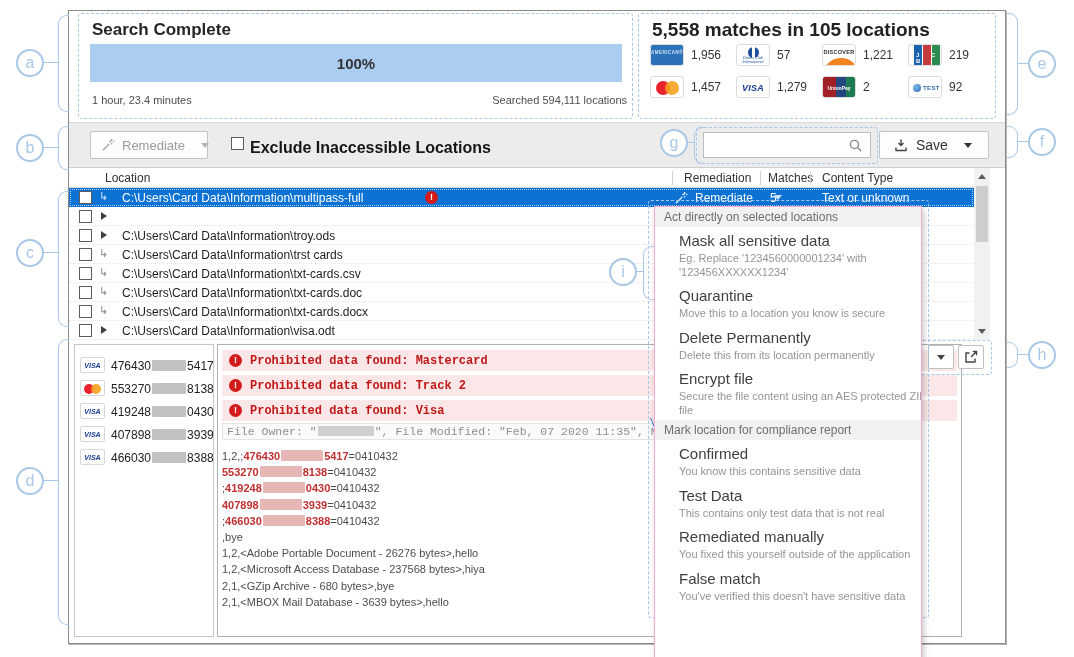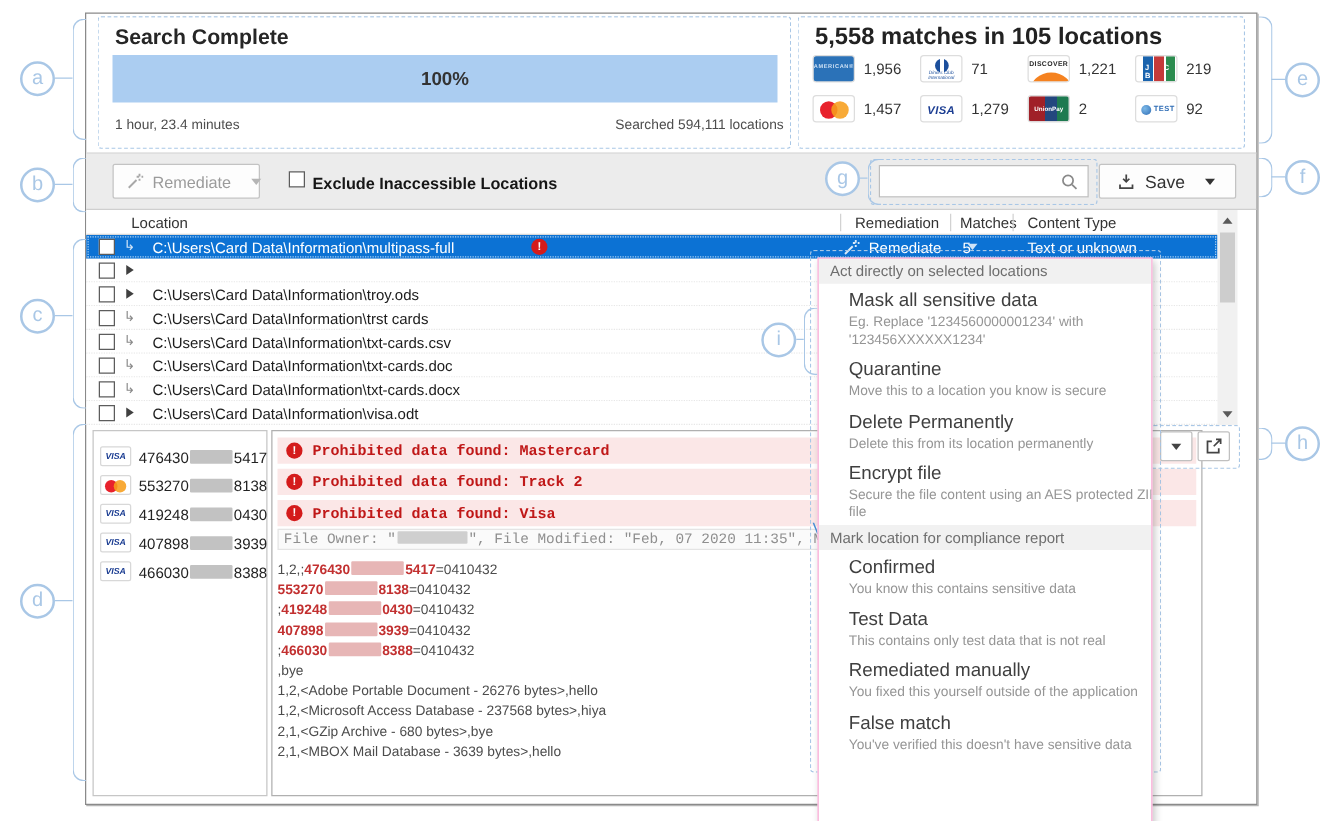--- a/index.html
+++ b/index.html
@@ -53,21 +53,21 @@
   .cardicon.test::before{content:"";position:absolute;left:4px;top:7px;width:8px;height:8px;border-radius:50%;
       background:radial-gradient(circle at 35% 35%,#7db9e8,#2f6db5)}
   .cardicon.test::after{content:"TEST";position:absolute;left:14px;top:8px;font-size:6px;font-weight:bold;color:#2f6db5;letter-spacing:.4px}
 
   
   .toolbar{left:69px;top:122px;width:936px;height:46px;background:#ececec;border-top:1px solid #dadada;border-bottom:1px solid #cfcfcf}
   .btn{display:flex;align-items:center;background:#fdfdfd;border:1px solid #c3c3c3;border-radius:2px;font-size:13px}
   .btn-remediate{left:90px;top:131px;width:118px;height:28px;color:#9b9b9b;gap:7px;padding-left:10px}
   .btn-save{left:879px;top:131px;width:110px;height:28px;color:#333;font-size:14px;gap:8px;padding-left:14px}
   .cb{display:inline-block;width:13px;height:13px;background:#fff;border:1px solid #5c5c5c}
-  .excl-label{font-size:13px;font-weight:600;color:#161616}
+  .excl-label{font-size:16px;font-weight:600;color:#161616}
   .searchbox{left:703px;top:132px;width:168px;height:26px;background:#fff;border:1px solid #bdbdbd;display:flex;align-items:center;justify-content:flex-end;padding-right:7px}
   .caret{width:0;height:0;border-left:4px solid transparent;border-right:4px solid transparent;border-top:5px solid currentColor;display:inline-block}
 
   
   .thead{left:69px;top:168px;width:905px;height:20px;background:#fff;border-bottom:1px solid #d8d8d8;font-size:12px;color:#333}
   .thead span{position:absolute;top:3px}
   .hsep{position:absolute;top:3px;width:0;height:14px;border-left:1px solid #d2d2d2}
   #rows{left:69px;top:188px;width:905px}
   .trow{position:relative;height:19px;border-bottom:1px dotted #e7e7e7;font-size:12px;color:#1c1c1c;background:#fff}
   .trow.sel{background:var(--sel);color:#fff;outline:1px dotted rgba(255,255,255,.65);outline-offset:-2px;border-bottom-color:transparent}
@@ -145,21 +145,21 @@
 
   <div class="abs dashbox" style="left:638px;top:13px;width:358px;height:106px"></div>
   <div class="abs mt-title">5,558 matches in 105 locations</div>
   <div class="abs bgrid" id="brandGrid">
       <div class="bcell">
         <span class="cardicon amex"></span>
         <span class="bcount">1,956</span>
       </div>
       <div class="bcell">
         <span class="cardicon diners"></span>
-        <span class="bcount">71</span>
+        <span class="bcount">57</span>
       </div>
       <div class="bcell">
         <span class="cardicon discover"></span>
         <span class="bcount">1,221</span>
       </div>
       <div class="bcell">
         <span class="cardicon jcb"></span>
         <span class="bcount">219</span>
       </div>
       <div class="bcell">

